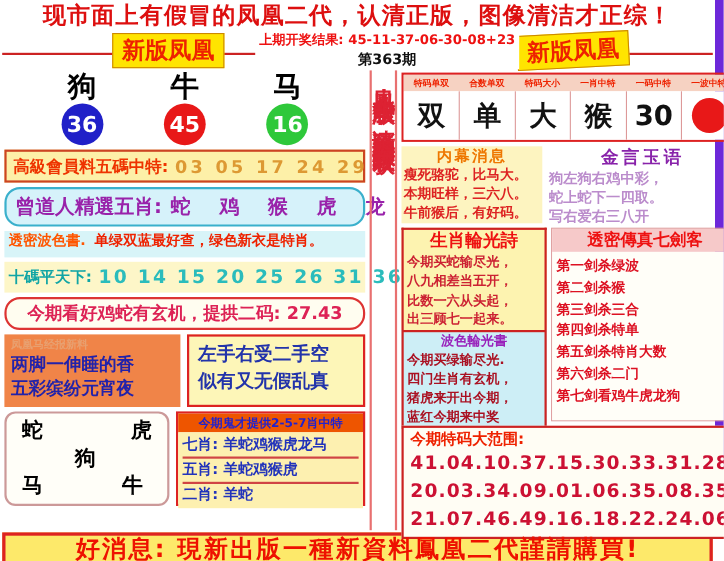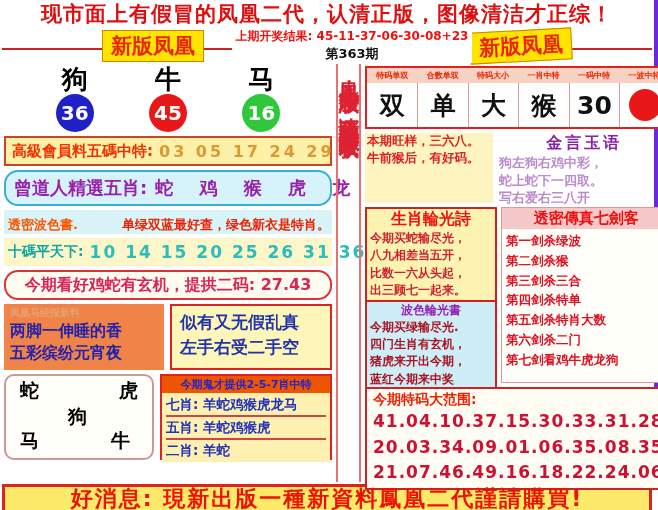--- a/index.html
+++ b/index.html
@@ -2,21 +2,21 @@
 <html><head>
 <meta charset="utf-8">
 <style>
   * { margin:0; padding:0; box-sizing:border-box; }
   html,body { width:658px; height:510px; }
   body {
     font-family:"DejaVu Sans","Liberation Sans",sans-serif;
     background:#ffffff; color:#111; overflow:hidden;
   }
   .sheet { position:relative; width:658px; height:426px; background:#fff;
-           border-right:4px solid #6d28d9; padding:0 2px; }
+           border-right:8px solid #6d28d9; padding:0 2px; }
 
   
   .top-banner { height:28px; display:flex; align-items:center; justify-content:center; }
   .top-banner span { color:#dd0f0f; font-weight:bold; font-size:21px; letter-spacing:1px; white-space:nowrap; }
 
   
   .header-row { position:relative; height:36px; }
   .header-line { position:absolute; left:0; right:0; top:20px; border-top:2px solid #cc2222; }
   .badge { position:absolute; top:2px; background:#ffe400; color:#ee2200; font-weight:bold;
            font-size:21px; padding:1px 8px; border:1px solid #cc8800; white-space:nowrap; z-index:2; }
@@ -44,21 +44,21 @@
   
   .vip-box { height:30px; background:#fdf0a8; border:2px solid #cc4422; display:flex; align-items:center; padding:0 6px; white-space:nowrap; }
   .vip-box .lbl { color:#ee3300; font-weight:bold; font-size:15px; }
   .vip-box .nums { color:#dd9933; font-weight:bold; font-size:16px; margin-left:6px; letter-spacing:3px; }
 
   .five-zodiac { height:36px; background:#d6f2fa; border:2px solid #3ab0cc; border-radius:14px;
                  display:flex; align-items:center; padding:0 8px; white-space:nowrap; }
   .five-zodiac .lbl { color:#9922aa; font-weight:bold; font-size:18px; }
   .five-zodiac .vals { color:#9922aa; font-weight:bold; font-size:18px; margin-left:8px; letter-spacing:10px; }
 
-  .wave-tip { height:24px; background:#d8f4f8; display:flex; align-items:flex-end; padding:0 4px; white-space:nowrap;gap:36px; }
+  .wave-tip { height:24px; background:#d8f4f8; display:flex; align-items:flex-start; padding:0 4px; white-space:nowrap; }
   .wave-tip .lbl { color:#ff5500; font-weight:bold; font-size:13px; }
   .wave-tip .txt { color:#ee2200; font-weight:bold; font-size:13px; margin-left:8px; }
 
   .ten-numbers { height:28px; background:#fdf6c8; display:flex; align-items:center; padding:0 4px; white-space:nowrap; }
   .ten-numbers .lbl { color:#11a5a5; font-weight:bold; font-size:14px; }
   .ten-numbers .nums { color:#2bbcbc; font-weight:bold; font-size:17px; margin-left:6px; letter-spacing:2px; }
 
   .two-codes { height:30px; border:2px solid #dd3333; border-radius:14px; background:#fffdf0;
                display:flex; align-items:center; justify-content:center; white-space:nowrap; }
   .two-codes span { color:#dd2255; font-weight:bold; font-size:16px; }
@@ -192,22 +192,22 @@
         <span>今期看好鸡蛇有玄机，提拱二码: 27.43</span>
       </div>
 
       <div class="riddle-row">
         <div class="riddle-left">
           <div class="wm">凤凰马经报新料</div>
           <div class="ln">两脚一伸睡的香</div>
           <div class="ln">五彩缤纷元宵夜</div>
         </div>
         <div class="riddle-right">
+          <div class="ln">左手右受二手空</div>
           <div class="ln">似有又无假乱真</div>
-          <div class="ln">左手右受二手空</div>
         </div>
       </div>
 
       <div class="bottom-left-row">
         <div class="zgrid">
           <span class="zg-0">蛇</span>
           <span class="zg-1">虎</span>
           <span class="zg-2">狗</span>
           <span class="zg-3">马</span>
           <span class="zg-4">牛</span>
@@ -246,20 +246,22 @@
           <div class="cell">猴</div>
           <div class="cell">30</div>
           <div class="cell">
             <div class="wave-dot" style="background: rgb(232, 24, 24);"></div>
           </div>
         </div>
       </div>
 
       <div class="info-row">
         <div class="insider">
+          <div class="ttl">内幕消息</div>
+          <div class="ln">瘦死骆驼，比马大。</div>
           <div class="ln">本期旺样，三六八。</div>
           <div class="ln">牛前猴后，有好码。</div>
         </div>
         <div class="golden">
           <div class="ttl">金言玉语</div>
           <div class="ln">狗左狗右鸡中彩，</div>
           <div class="ln">蛇上蛇下一四取。</div>
           <div class="ln">写右爱右三八开</div>
         </div>
       </div>

